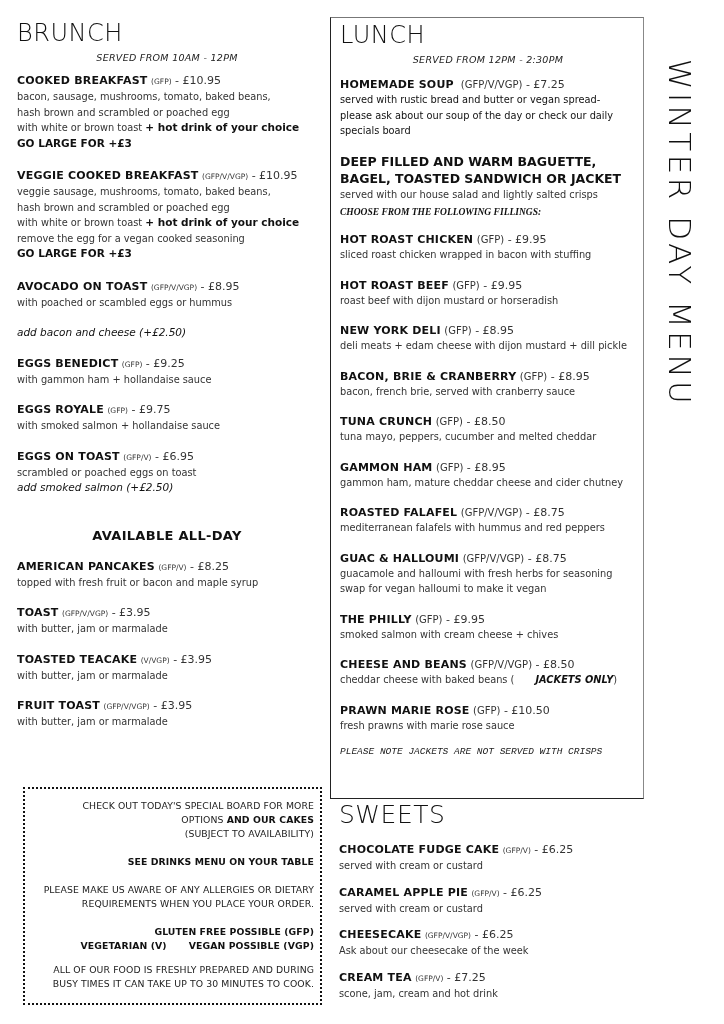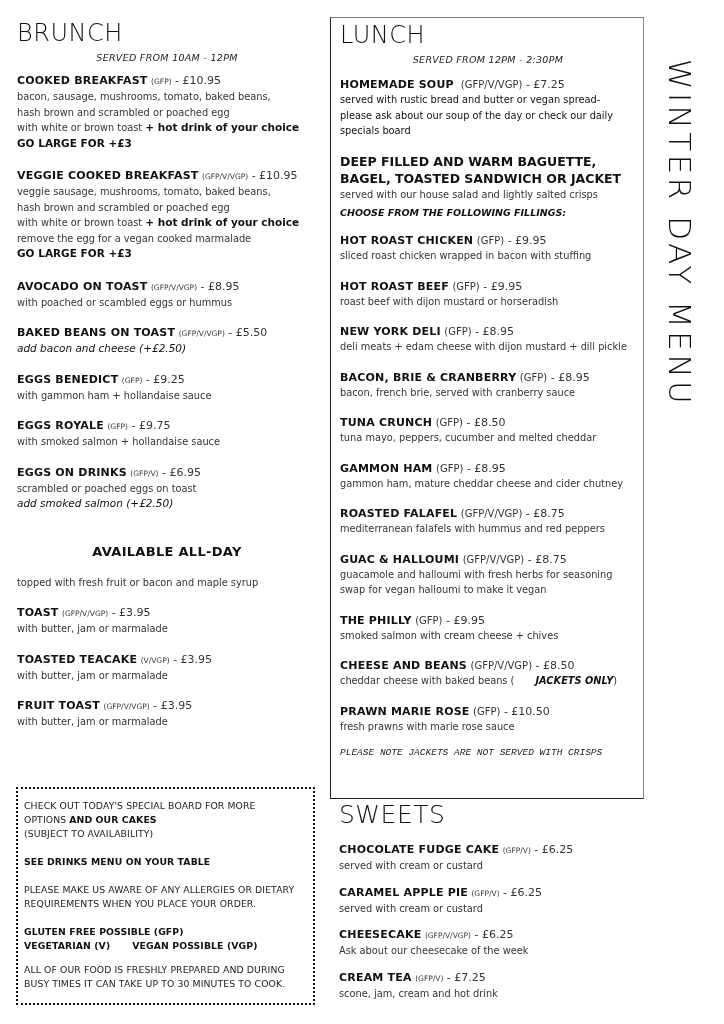--- a/index.html
+++ b/index.html
@@ -24,25 +24,25 @@
     .item-name { font-weight: bold; letter-spacing: 0.2px; }
     .item-tags { font-size: 7.5px; color: #333; }
     .item-tags.big { font-size: 10px; }
     .item-price { font-size: 11px; color: #333; }
     .item-desc { font-size: 9.8px; line-height: 15.5px; color: #333; white-space: nowrap; }
     .item-desc i.em { font-style: italic; color: #111; font-size: 10.5px; }
     .item-desc .strong { font-weight: bold; color: #111; font-size: 10.5px; }
     .item-desc .jo { font-weight: bold; font-style: italic; color: #111; padding-left: 21px; }
 
     .baguette-title { font-size: 12.5px; font-weight: bold; line-height: 17px; color: #111; }
-    .choose { font-size: 9.5px; font-weight: bold; font-style: italic; color: #111; margin: 5px 0 15px 0; }
+    .choose { font-size: 9.5px; font-weight: bold; font-style: italic; color: #111; margin: 5px 0 15px 0; font-family: Liberation Serif, serif; }
     .note { font-size: 9.5px; font-style: italic; color: #222; margin-top: -2px; white-space: nowrap; font-family: Liberation Mono, monospace; }
 
-    .dotted-box { position: absolute; left: 16px; top: 787px; width: 299px; height: 218px;
-      border: 2.5px dotted #111; padding: 10px 6px 0 6px; text-align: left; }
+    .dotted-box { position: absolute; left: 23px; top: 787px; width: 299px; height: 218px;
+      border: 2.5px dotted #111; padding: 10px 6px 0 6px; text-align: right; }
     .db-line { font-size: 9.3px; line-height: 14px; color: #222; letter-spacing: 0.1px; white-space: nowrap; }
     .db-bold { font-weight: bold; color: #111; }
     .db-gap { height: 14px; }
 
     .side-title { position: absolute; left: 645px; top: 18px; width: 70px; height: 430px; }
     .side-title span { position: absolute; left: 50%; top: 50%; transform: translate(-50%, -50%) rotate(90deg);
       white-space: nowrap; font-size: 31px; font-weight: 300; letter-spacing: 3.5px; color: #111; }
   </style>
 </head>
 <body>
@@ -57,53 +57,53 @@
     <div class="item-desc">hash brown and scrambled or poached egg</div>
     <div class="item-desc"><span>with white or brown toast</span> <span class="strong">+ hot drink of your choice</span></div>
     <div class="item-desc"><span class="strong">GO LARGE FOR +£3</span></div>
   </div>
 
   <div class="item" style="margin-bottom:17px">
     <div class="item-head"><span class="item-name">VEGGIE COOKED BREAKFAST</span> <span class="item-tags">(GFP/V/VGP)</span> <span class="item-price">- £10.95</span></div>
     <div class="item-desc">veggie sausage, mushrooms, tomato, baked beans,</div>
     <div class="item-desc">hash brown and scrambled or poached egg</div>
     <div class="item-desc"><span>with white or brown toast</span> <span class="strong">+ hot drink of your choice</span></div>
-    <div class="item-desc">remove the egg for a vegan cooked marmalade</div>
+    <div class="item-desc">remove the egg for a vegan cooked seasoning</div>
     <div class="item-desc"><span class="strong">GO LARGE FOR +£3</span></div>
   </div>
 
   <div class="item">
     <div class="item-head"><span class="item-name">AVOCADO ON TOAST</span> <span class="item-tags">(GFP/V/VGP)</span> <span class="item-price">- £8.95</span></div>
     <div class="item-desc">with poached or scambled eggs or hummus</div>
   </div>
 
   <div class="item">
-    <div class="item-head"><span class="item-name">BAKED BEANS ON TOAST</span> <span class="item-tags">(GFP/V/VGP)</span> <span class="item-price">- £5.50</span></div>
     <div class="item-desc"><i class="em">add bacon and cheese (+£2.50)</i></div>
   </div>
 
   <div class="item">
     <div class="item-head"><span class="item-name">EGGS BENEDICT</span> <span class="item-tags">(GFP)</span> <span class="item-price">- £9.25</span></div>
     <div class="item-desc">with gammon ham + hollandaise sauce</div>
   </div>
 
   <div class="item">
     <div class="item-head"><span class="item-name">EGGS ROYALE</span> <span class="item-tags">(GFP)</span> <span class="item-price">- £9.75</span></div>
     <div class="item-desc">with smoked salmon + hollandaise sauce</div>
   </div>
 
   <div class="item" style="margin-bottom:32px">
-    <div class="item-head"><span class="item-name">EGGS ON DRINKS</span> <span class="item-tags">(GFP/V)</span> <span class="item-price">- £6.95</span></div>
+    <div class="item-head"><span class="item-name">EGGS ON TOAST</span> <span class="item-tags">(GFP/V)</span> <span class="item-price">- £6.95</span></div>
     <div class="item-desc">scrambled or poached eggs on toast</div>
     <div class="item-desc"><i class="em">add smoked salmon (+£2.50)</i></div>
   </div>
 
   <div class="avail-title">AVAILABLE ALL-DAY</div>
 
   <div class="item">
+    <div class="item-head"><span class="item-name">AMERICAN PANCAKES</span> <span class="item-tags">(GFP/V)</span> <span class="item-price">- £8.25</span></div>
     <div class="item-desc">topped with fresh fruit or bacon and maple syrup</div>
   </div>
   <div class="item">
     <div class="item-head"><span class="item-name">TOAST</span> <span class="item-tags">(GFP/V/VGP)</span> <span class="item-price">- £3.95</span></div>
     <div class="item-desc">with butter, jam or marmalade</div>
   </div>
   <div class="item">
     <div class="item-head"><span class="item-name">TOASTED TEACAKE</span> <span class="item-tags">(V/VGP)</span> <span class="item-price">- £3.95</span></div>
     <div class="item-desc">with butter, jam or marmalade</div>
   </div>

